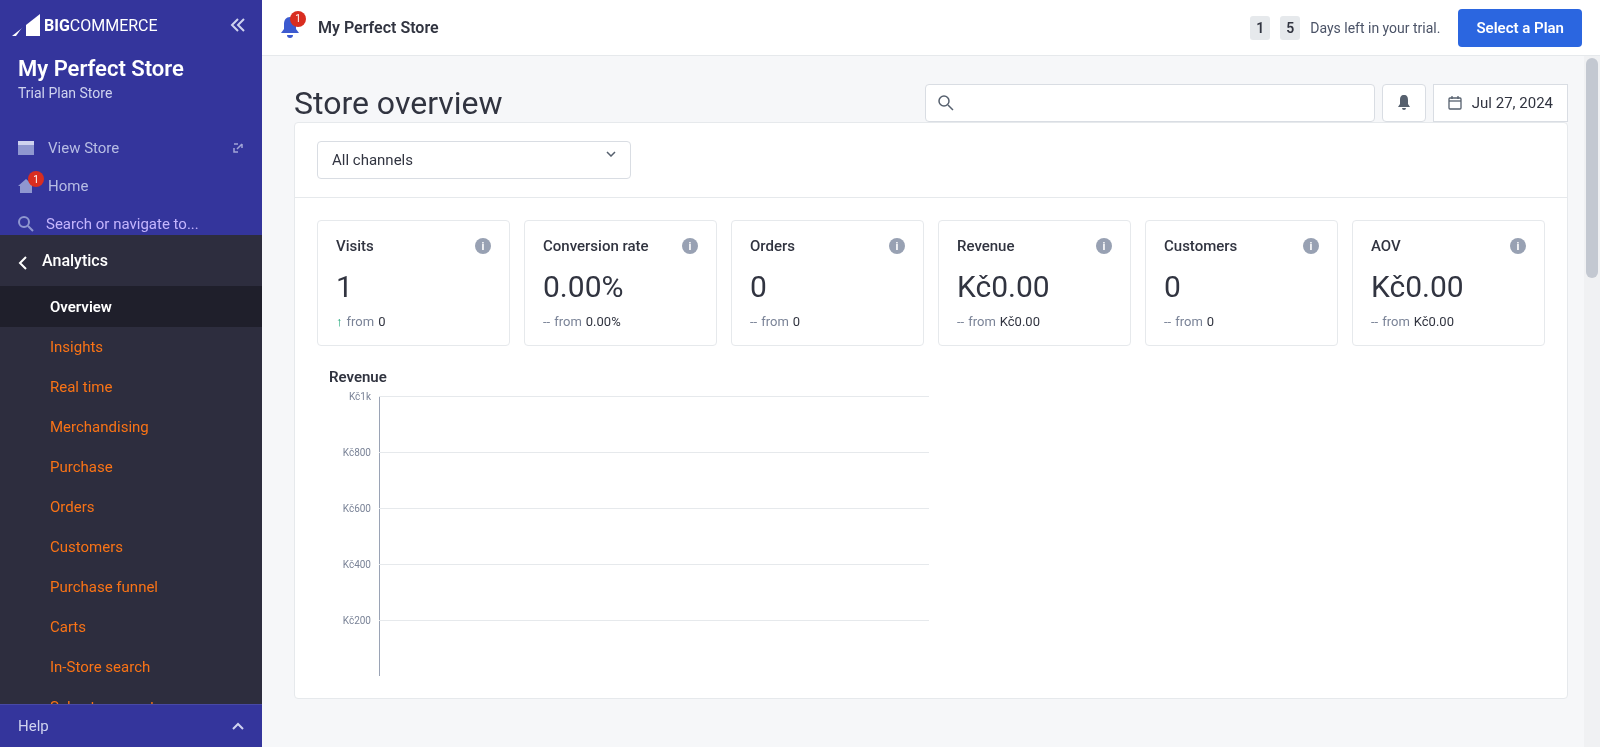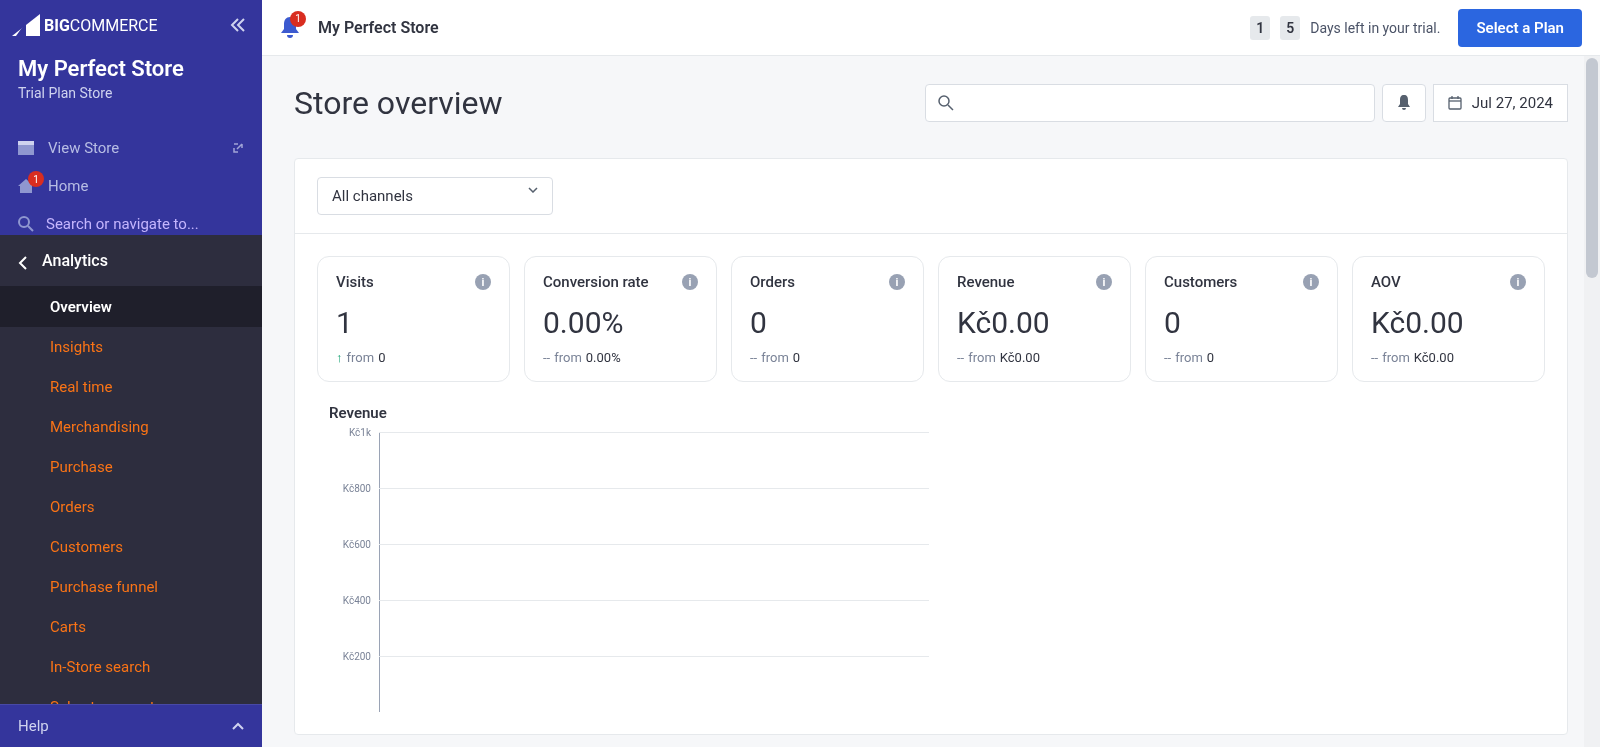--- a/index.html
+++ b/index.html
@@ -35,34 +35,34 @@
 .bell { position: relative; color: #3c5acf; font-size: 20px; cursor: pointer; }
 .bell-badge { position: absolute; top: -6px; right: -6px; background: #d92d20; color: #fff; border-radius: 50%; width: 16px; height: 16px; font-size: 10px; display: flex; align-items: center; justify-content: center; }
 .crumb { font-size: 16px; font-weight: 600; color: #313440; }
 .spacer { flex: 1; }
 .trial { display: flex; align-items: center; gap: 10px; color: #4b5367; font-size: 14px; }
 .digit { background: #e6e9ec; color: #313440; width: 20px; height: 24px; display: flex; align-items: center; justify-content: center; border-radius: 3px; font-weight: 600; font-size: 14px; }
 .plan-btn { background: #2b66e0; color: #fff; padding: 10px 18px; font-size: 15px; font-weight: 600; border-radius: 4px; cursor: pointer; }
 
 
 .content { padding: 28px 32px; overflow-y: auto; flex: 1; }
-.page-head { display: flex; align-items: center; gap: 7px; margin-bottom: 36px; }
+.page-head { display: flex; align-items: center; gap: 7px; }
 .page-title { font-size: 32px; color: #313440; font-weight: 400; flex: 1; }
 .search-box { display: flex; align-items: center; border: 1px solid #d9dde3; border-radius: 4px; background: #fff; width: 450px; height: 38px; padding: 0 12px; }
 .search-box input { flex: 1; border: none; outline: none; font-size: 15px; color: #313440; }
 .icon-btn { width: 44px; height: 38px; border: 1px solid #d9dde3; border-radius: 4px; background: #fff; display: flex; align-items: center; justify-content: center; color: #56606e; cursor: pointer; }
 .date-btn { height: 38px; border: 1px solid #d9dde3; border-radius: 0; background: #fff; display: flex; align-items: center; gap: 10px; padding: 0 14px; color: #313440; font-size: 15px; cursor: pointer; }
 
 .panel { background: #fff; border: 1px solid #e6e9ec; border-radius: 4px; padding: 0; }
 .panel-top { padding: 18px 22px; }
-.dropdown { border: 1px solid #d9dde3; border-radius: 4px; padding: 9px 14px; display: flex; justify-content: space-between; width: 236px; cursor: pointer; font-size: 15px; color: #313440; }
+.dropdown { border: 1px solid #d9dde3; border-radius: 4px; padding: 9px 14px; display: flex; justify-content: space-between; width: 314px; cursor: pointer; font-size: 15px; color: #313440; }
 .divider { border-top: 1px solid #e6e9ec; }
 
 .metrics { display: flex; gap: 14px; padding: 22px; flex-wrap: nowrap; }
-.metric { flex: 1; border: 1px solid #e6e9ec; border-radius: 12px; padding: 16px 18px; min-width: 0; }
+.metric { flex: 1; border: 1px solid #e6e9ec; border-radius: 4px; padding: 16px 18px; min-width: 0; }
 .metric-head { display: flex; align-items: center; justify-content: space-between; margin-bottom: 14px; }
 .metric-label { font-size: 15px; color: #313440; font-weight: 500; }
 .info { width: 16px; height: 16px; border-radius: 50%; background: #98a1b3; color: #fff; font-size: 11px; font-weight: 700; display: flex; align-items: center; justify-content: center; cursor: pointer; }
 .metric-value { font-size: 30px; color: #313440; margin-bottom: 10px; }
 .metric-from { font-size: 13px; color: #7a8397; display: flex; align-items: center; gap: 4px; }
 .metric-from .up { color: #0e9f6e; }
 .metric-from .prev { color: #313440; }
 
 .chart-section { padding: 0 22px 22px 22px; }
 .chart-title { font-size: 15px; font-weight: 600; color: #313440; margin-bottom: 10px; margin-left: 12px; }

